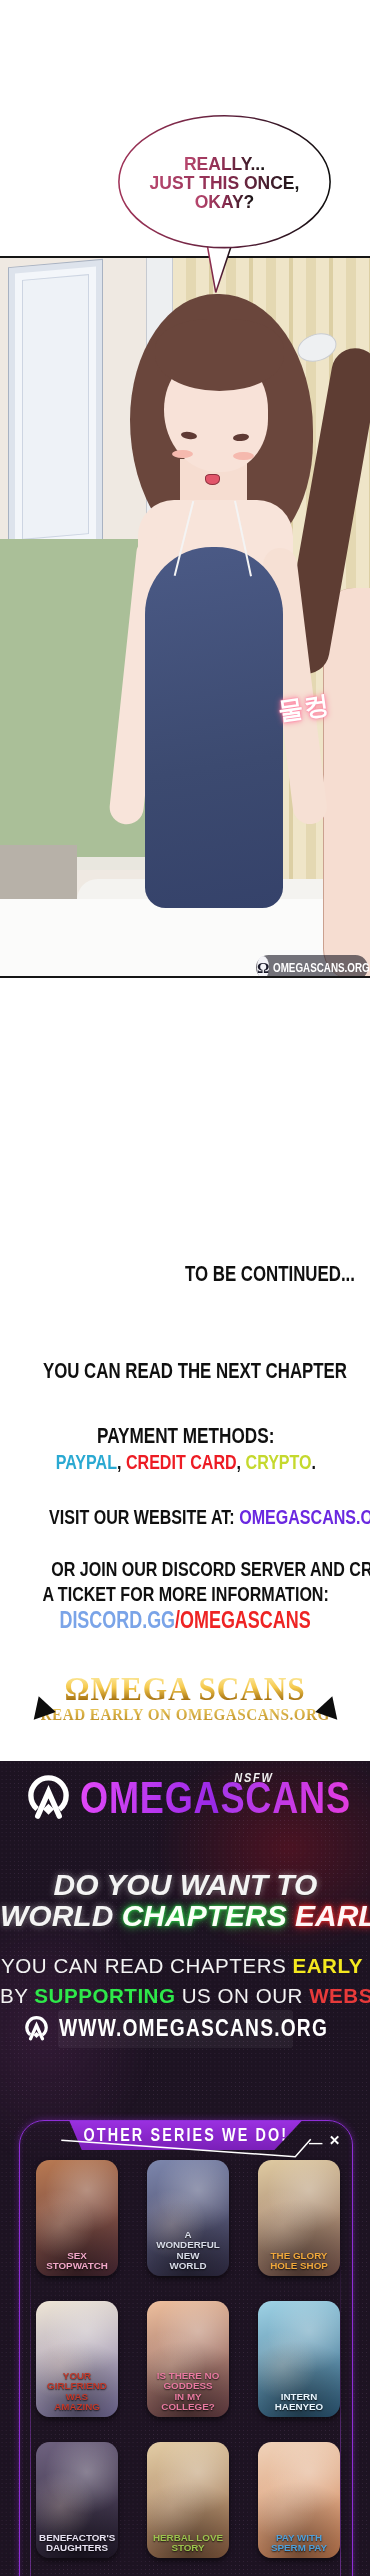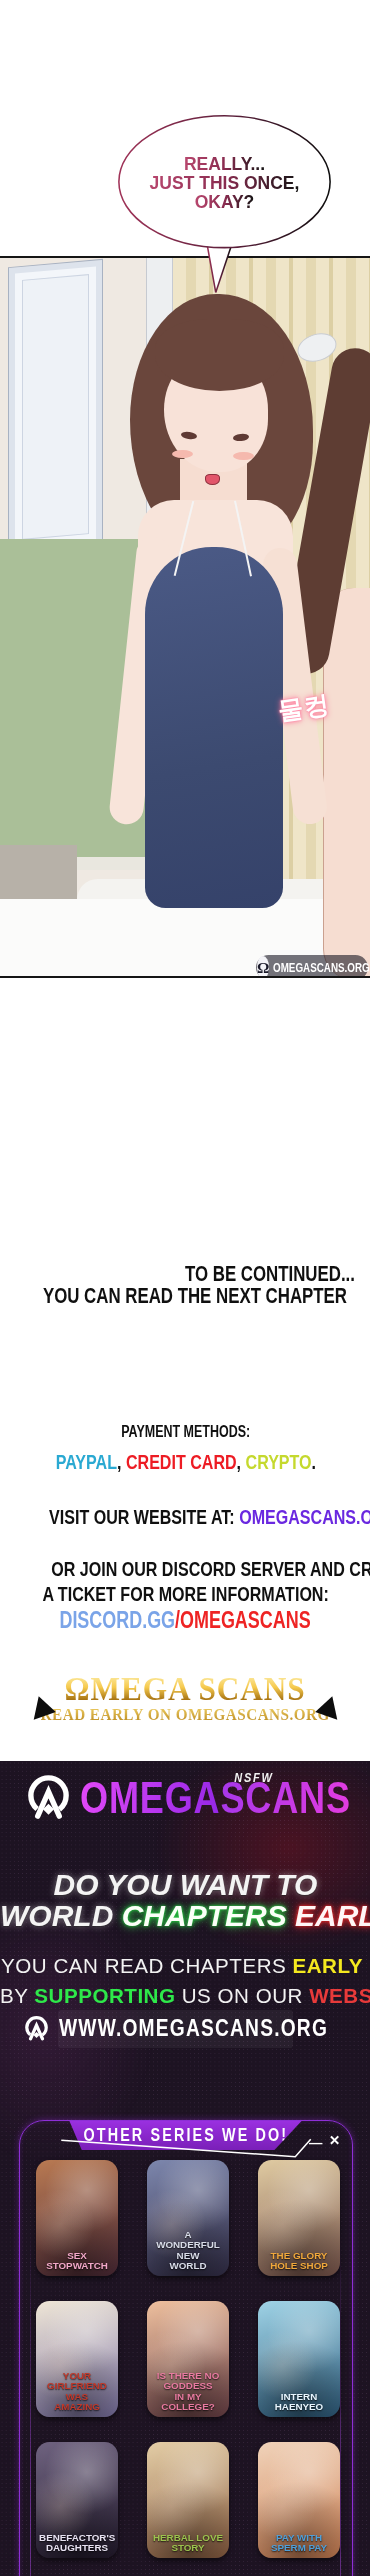--- a/index.html
+++ b/index.html
@@ -42,23 +42,23 @@
        text-shadow:0 0 3.1px #ff8aa8,0 0 6.2px #ff6f96,0 0 1px #ff6f96;letter-spacing:1px;}
   .watermark{left:256px;top:697px;width:112px;height:25px;background:rgba(18,16,28,.58);border-radius:13.4px;
              display:flex;align-items:center;gap:3.1px;padding:0 4.1px 0 1px;box-sizing:border-box;}
   .wm-circle{width:23px;height:23px;border-radius:50%;background:#f4f4f8;display:flex;align-items:center;justify-content:center;
              font-weight:bold;color:#1a1a2a;font-size:15.5px;font-family:"Liberation Serif",serif;}
   .wm-text{color:#fff;font-weight:bold;font-size:12px;letter-spacing:0;transform:scaleX(.82);transform-origin:left center;white-space:nowrap;}
 
   
   .line{left:0;width:371px;text-align:center;font-weight:bold;color:#101010;}
   .tbc{top:1261px;text-align:right;padding-right:16px;box-sizing:border-box;font-size:21.6px;}
-  .rn1{top:1283px;font-size:21.6px;}
+  .rn1{top:1358px;font-size:21.6px;}
   .rn2{top:1368px;font-size:21.6px;}
-  .pm1{top:1423px;font-size:16px;}
+  .pm1{top:1423px;font-size:22px;}
   .pm2{top:1450px;font-size:20.6px;}
   .web{top:1505px;font-size:20.6px;}
   .dc1{top:1557px;font-size:20.6px;}
   .dc2{top:1582px;font-size:20.6px;}
   .dc3{top:1607px;font-size:23px;}
   .red{color:#ed1c24;} .blue{color:#2aa9d2;} .lime{color:#c5d92e;} .purple{color:#6a28e0;}
   .dblue{color:#7aa4e8;} .dred{color:#ee2424;}
 
   .goldlogo{left:0;top:1672px;width:371px;text-align:center;}
   .gl-title{font-family:"Liberation Serif",serif;font-weight:bold;font-size:34px;letter-spacing:1px;line-height:1;

